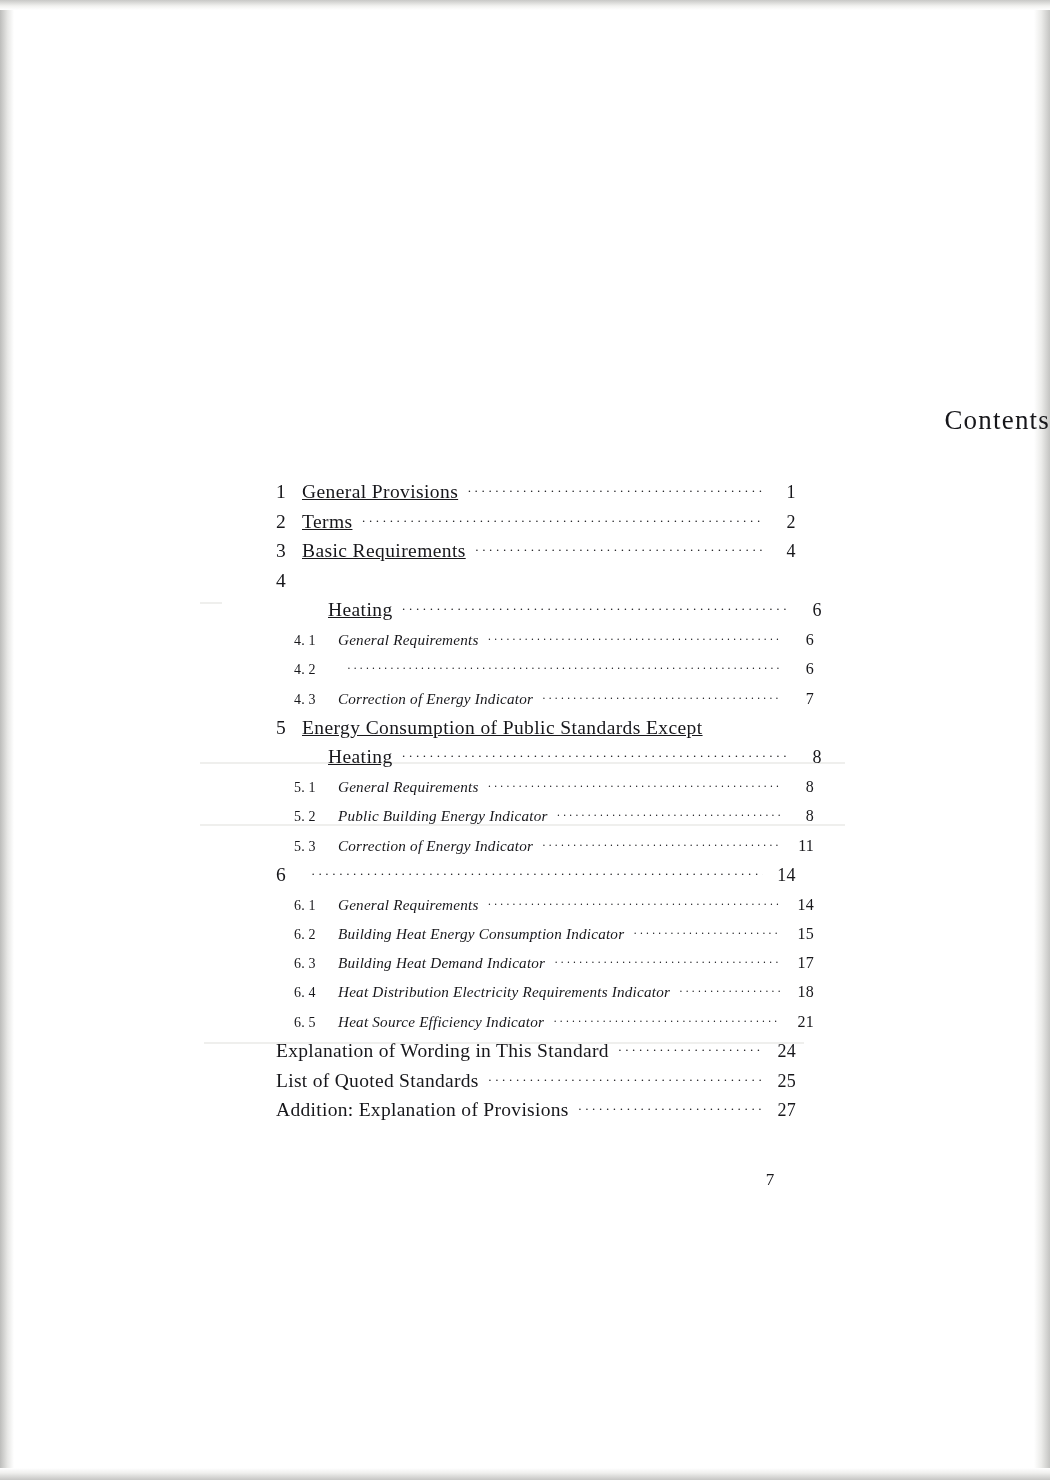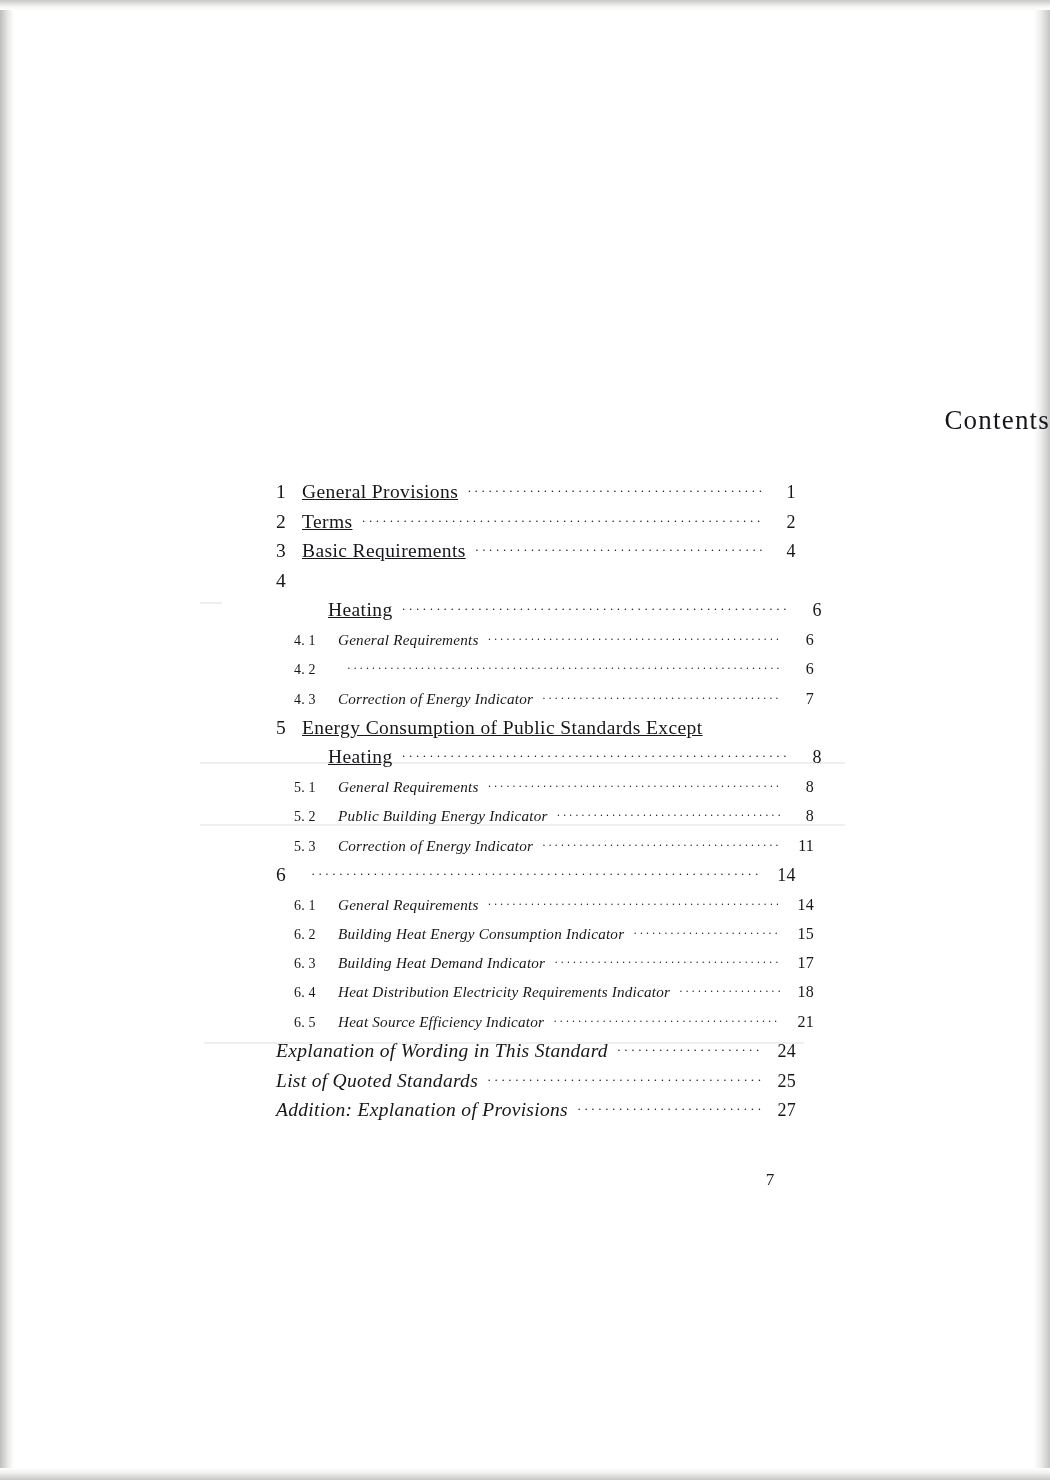--- a/index.html
+++ b/index.html
@@ -120,21 +120,20 @@
   }
 
   
   .lvlp {
     font-size: 19.5px;
     line-height: 27.6px;
     letter-spacing: 0.3px;
   }
   .lvlp .label {
     white-space: nowrap;
-    font-style: italic;
   }
 
   
   .cont {
     padding-left: 26px;
   }
 
   .leader {
     flex: 1 1 auto;
     overflow: hidden;

